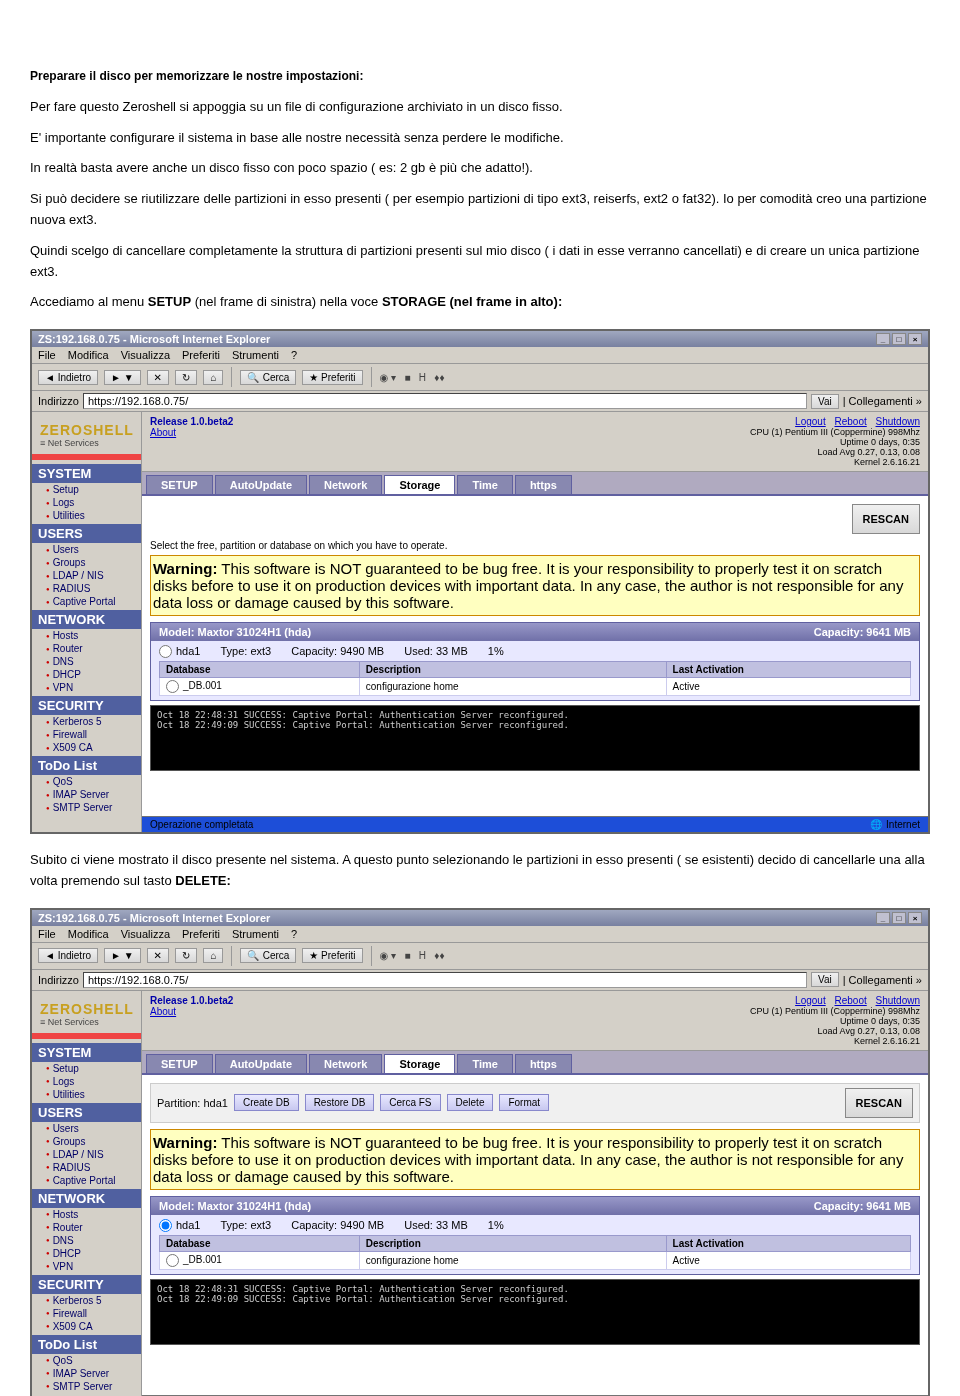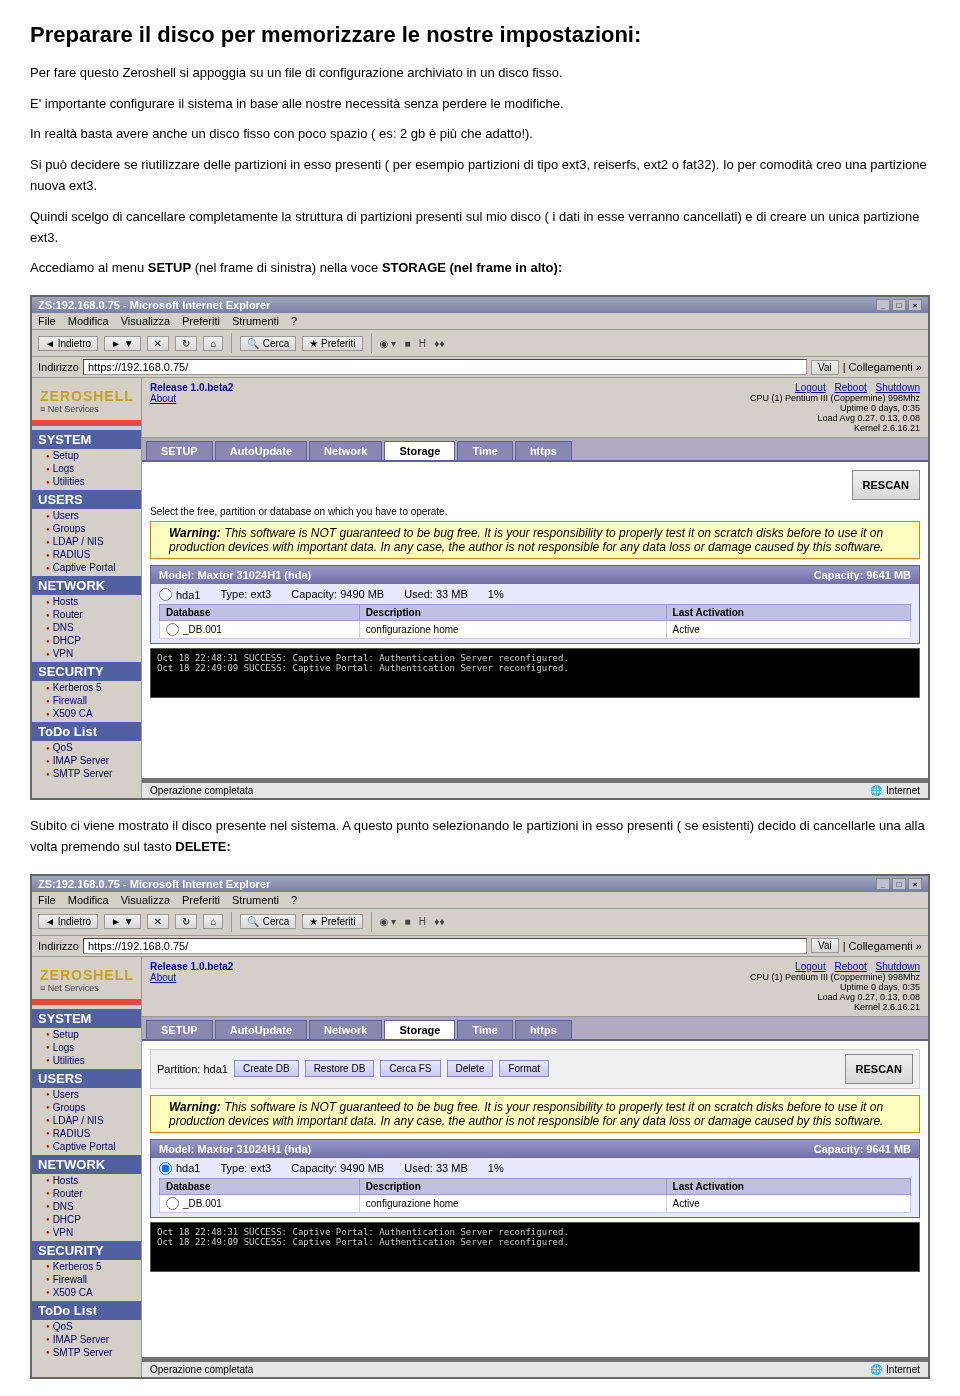--- a/index.html
+++ b/index.html
@@ -7,24 +7,25 @@
       font-family: Arial, sans-serif;
       font-size: 14px;
       background: #fff;
       color: #000;
       width: 960px;
     }
     .page-content {
       padding: 20px 30px;
     }
     h1.main-title {
-      font-size: 22px;
+      font-size: 12px;
       font-weight: bold;
       margin-bottom: 12px;
       line-height: 1.4;
+      margin-top: 48px;
     }
     p.body-text {
       font-size: 13px;
       line-height: 1.6;
       margin-bottom: 10px;
     }
     p.body-text b {
       font-weight: bold;
     }
     
@@ -239,24 +240,23 @@
       background: linear-gradient(to bottom, #f0f0f0, #d8d8d8);
       border: 1px solid #888;
       padding: 8px 10px;
       font-size: 11px;
       font-weight: bold;
       cursor: pointer;
     }
     .warning-box {
       border: 1px solid #cc8800;
       background: #ffffc0;
-      padding: 4px 18px;
-      font-size: 12px;
+      padding: 4px 2px;
+      font-size: 15px;
       margin-bottom: 6px;
-      font-style: italic;
     }
     .warning-title {
       font-weight: bold;
     }
     .action-btn {
       background: linear-gradient(to bottom, #e8e8ff, #c8c8f0);
       border: 1px solid #8888cc;
       padding: 2px 8px;
       font-size: 10px;
       cursor: pointer;
@@ -296,39 +296,38 @@
       padding: 2px 6px;
       text-align: left;
     }
     .disk-table td {
       border: 1px solid #ccccee;
       padding: 2px 6px;
       background: #fff;
     }
     .radio-label {
       display: flex;
-      align-items: center;
       gap: 4px;
     }
     
     .log-area {
       background: #000;
       color: #ccc;
       font-size: 9px;
       font-family: monospace;
       padding: 4px 6px;
-      height: 50px;
+      height: 66px;
       overflow: hidden;
       margin-top: 4px;
       border: 1px solid #555;
     }
     
     .status-bar {
-      background: #e5e5e5;
-      border-top: 5px solid #737373;
+      background: #1d4ed8;
+      border-top: 1px solid #737373;
       padding: 2px 8px;
       font-size: 10px;
       display: flex;
       justify-content: space-between;
     }
     .status-right {
       display: flex;
       align-items: center;
       gap: 8px;
     }

